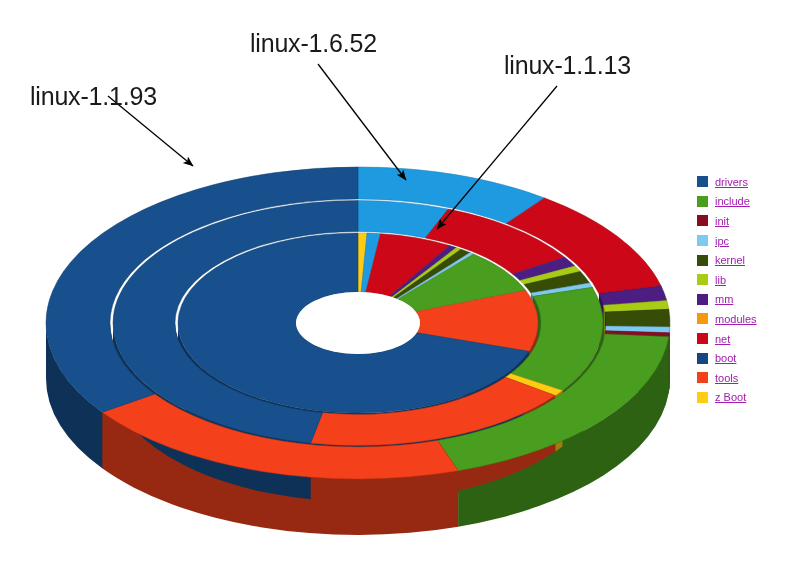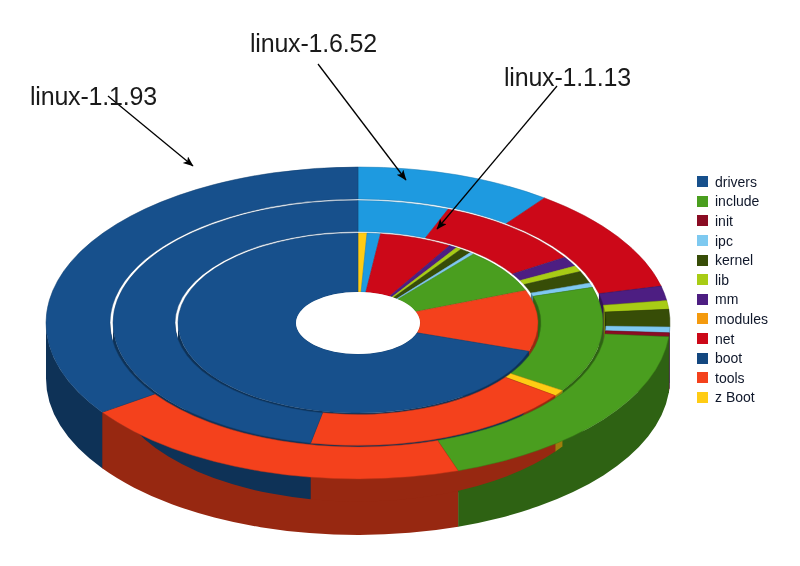--- a/index.html
+++ b/index.html
@@ -17,21 +17,21 @@
   #legend{
     position:absolute;left:697px;top:172px;width:100px;
   }
   .legend-row{
     display:flex;align-items:center;height:19.6px;
   }
   .legend-swatch{
     width:11px;height:11px;flex:0 0 11px;margin-right:7px;
   }
   .legend-label{
-    font-size:14px;color:#0f172a;line-height:14px;white-space:nowrap;
+    font-size:11px;color:#a21caf;line-height:14px;white-space:nowrap;text-decoration:underline;
   }
 </style>
 </head>
 <body>
 
 <div id="root">
 
   <svg class="layer" id="chart-svg" viewBox="0 0 800 566" preserveAspectRatio="none" aria-hidden="true">
       <g>
         <path d="M605.9919936427299,323.99637958432504 A248,124 0 0 1 605.9216789422584,326.1161318349738 L605.9216789422584,382.1161318349738 A248,124 0 0 0 605.9919936427299,379.99637958432504 Z" fill="#1c2704"></path>
@@ -132,21 +132,21 @@
     </defs>
     <g id="anno-lines">
         <line x1="108" y1="96" x2="193" y2="166" stroke="#000000" stroke-width="1.3" marker-end="url(#arrowhead)"></line>
         <line x1="318" y1="64" x2="406" y2="180" stroke="#000000" stroke-width="1.3" marker-end="url(#arrowhead)"></line>
         <line x1="557" y1="86" x2="437" y2="229" stroke="#000000" stroke-width="1.3" marker-end="url(#arrowhead)"></line>
       </g>
   </svg>
 
   <div class="callout-text" style="left:30px;top:62px;margin-top:21px;">linux-1.1.93</div>
   <div class="callout-text" style="left:250px;top:30px;">linux-1.6.52</div>
-  <div class="callout-text" style="left:504px;top:52px;margin-top:12px;">linux-1.1.13</div>
+  <div class="callout-text" style="left:504px;top:52px;">linux-1.1.13</div>
 
   <div id="legend">
       <div class="legend-row">
         <span class="legend-swatch" style="background: rgb(23, 80, 140);"></span>
         <span class="legend-label">drivers</span>
       </div>
       <div class="legend-row">
         <span class="legend-swatch" style="background: rgb(74, 158, 31);"></span>
         <span class="legend-label">include</span>
       </div>

